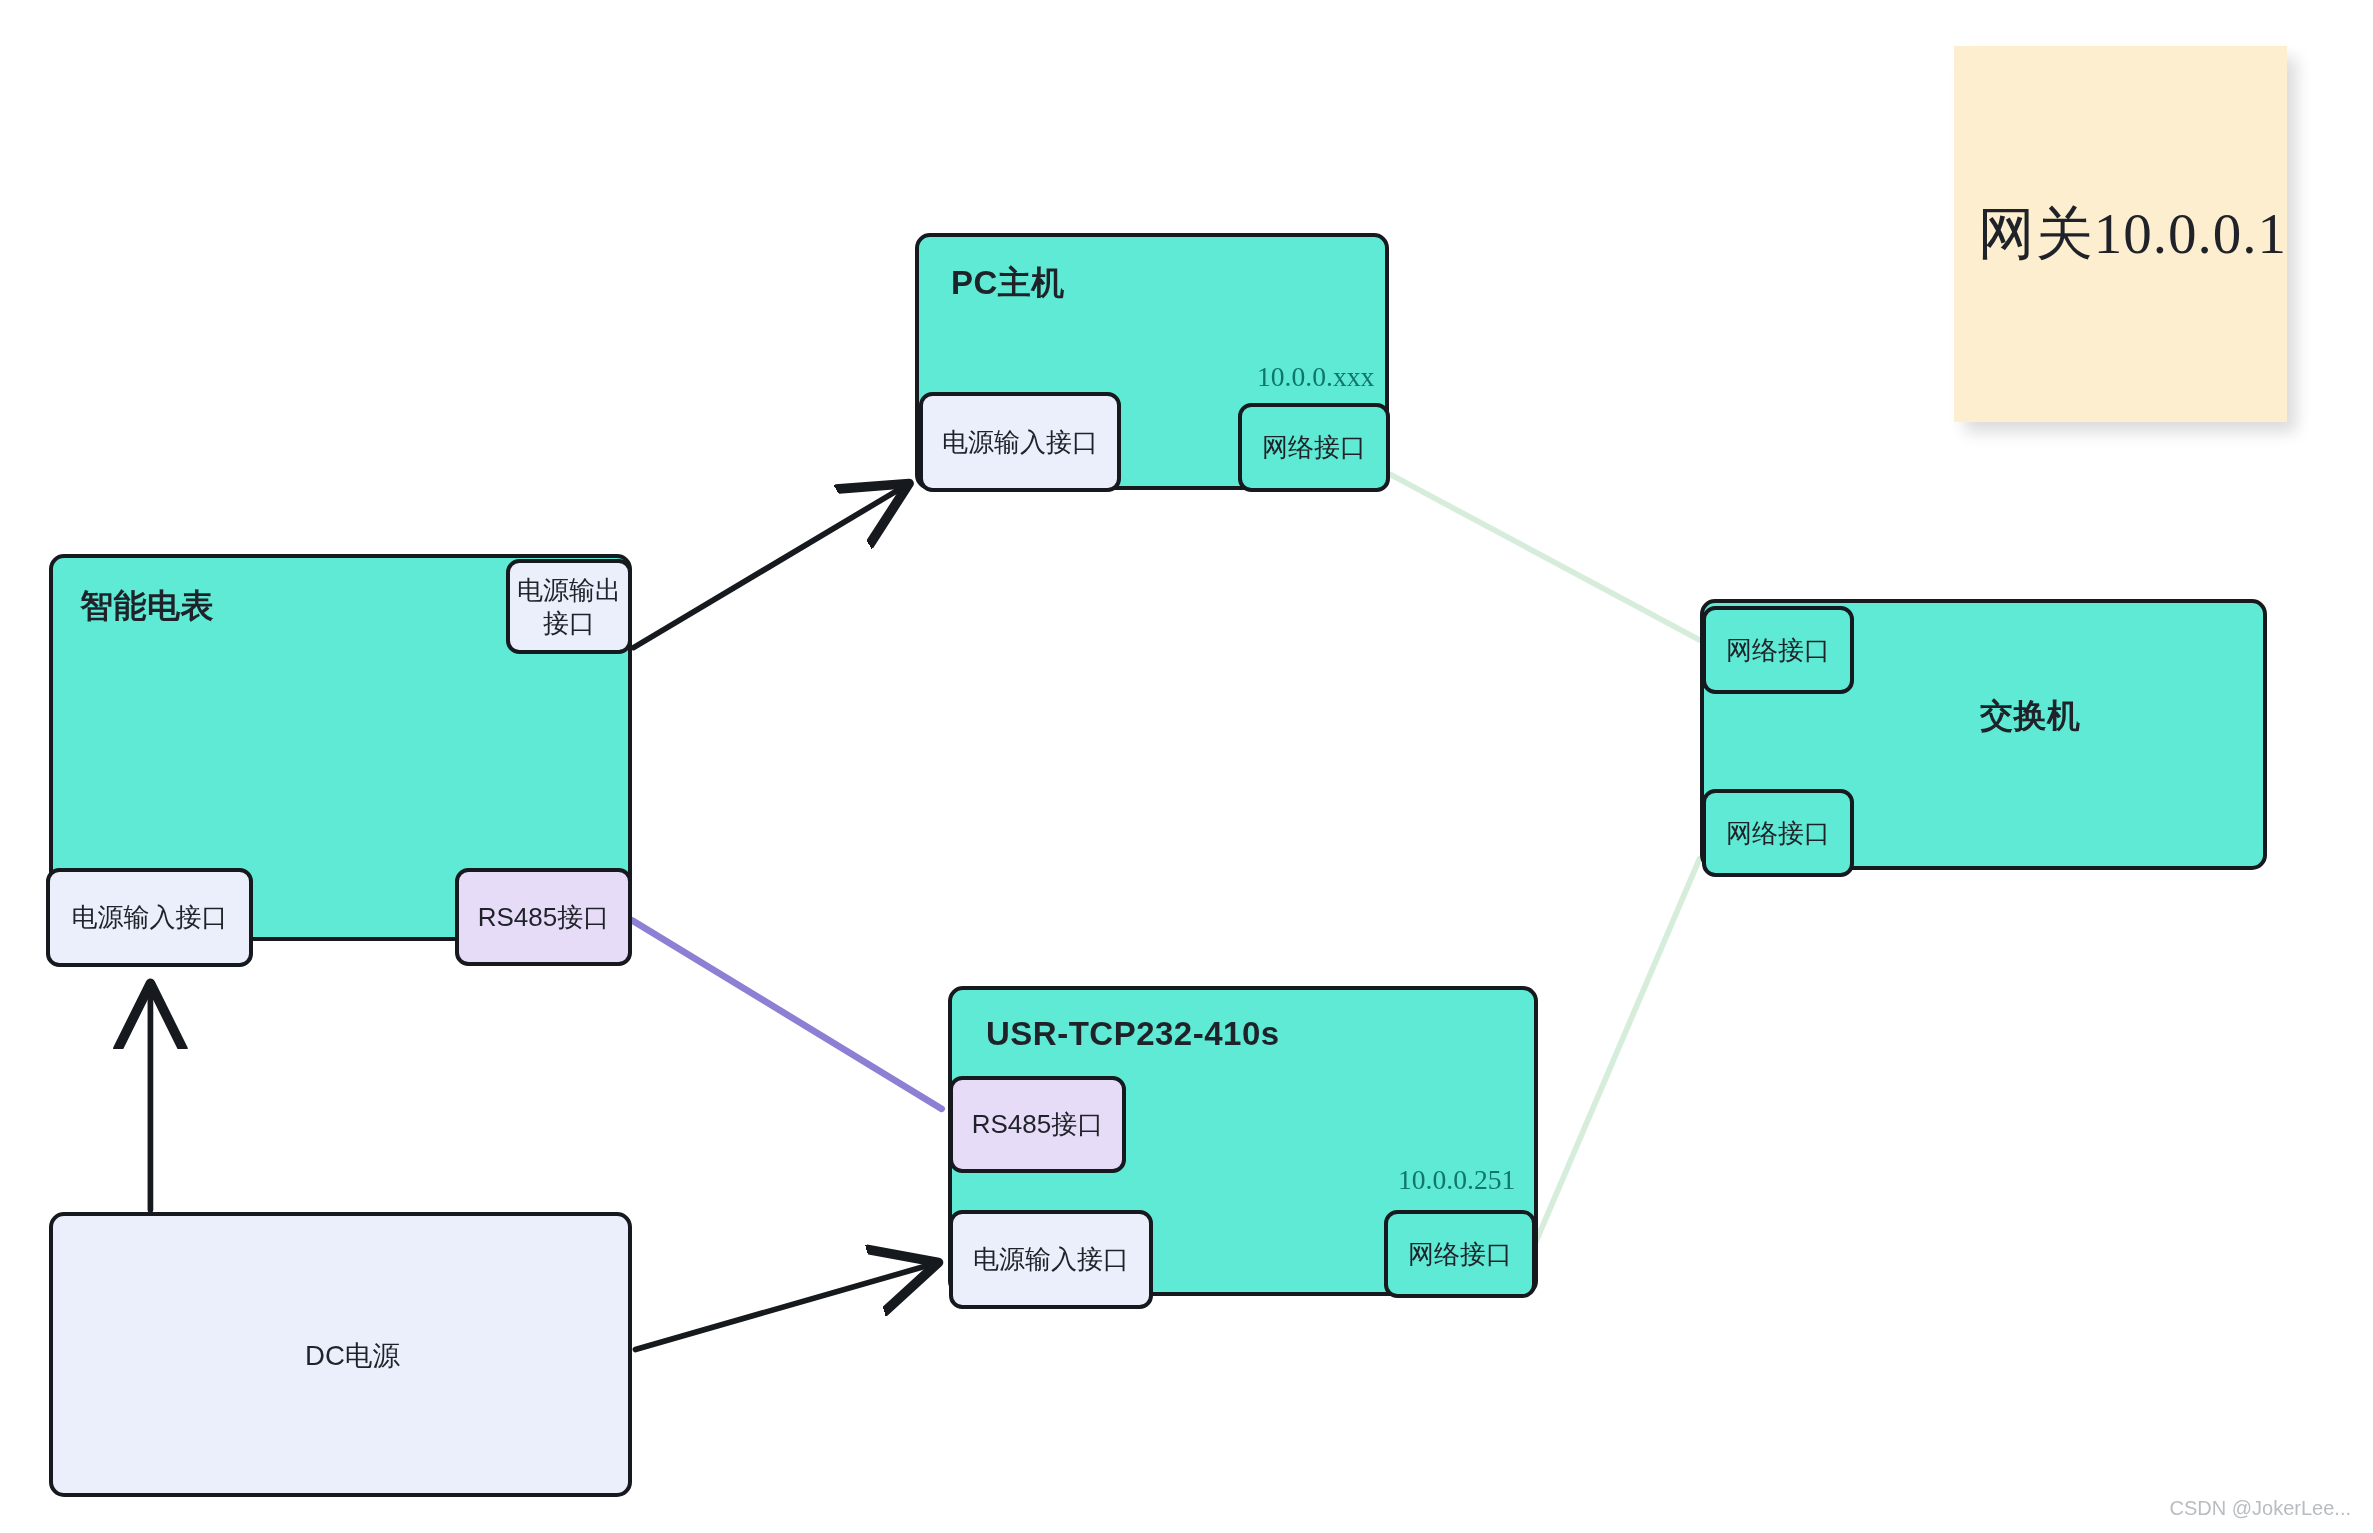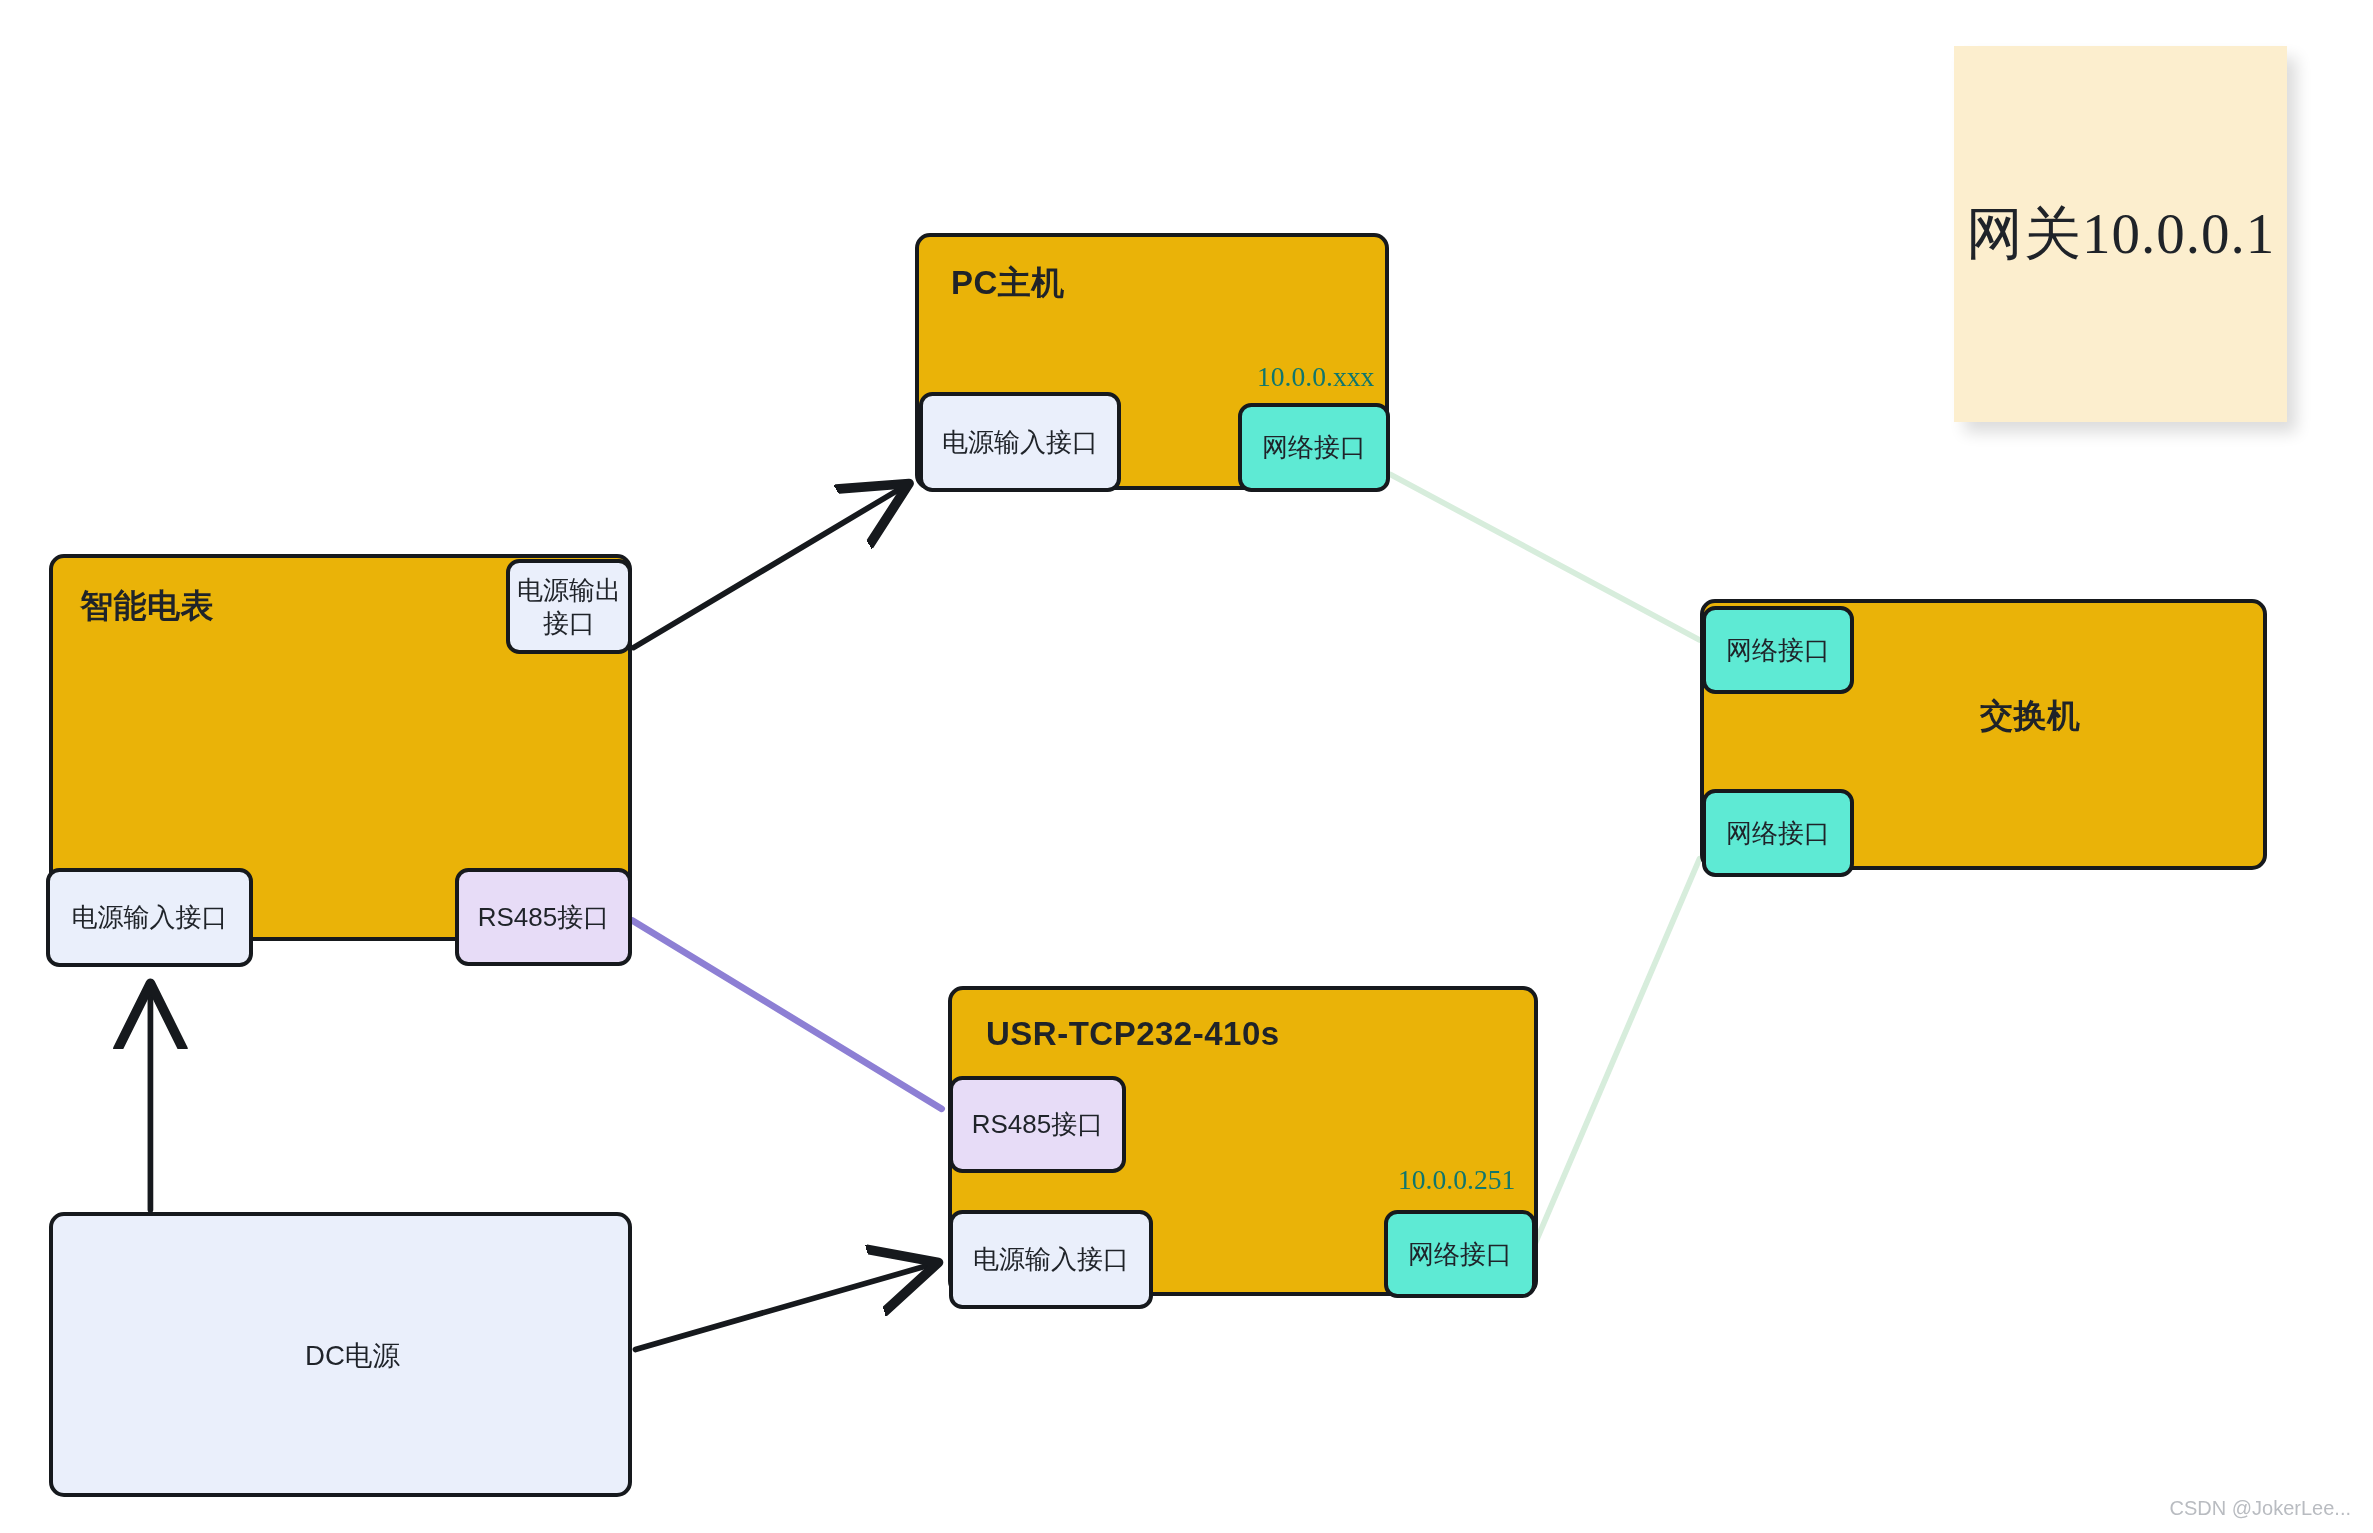--- a/index.html
+++ b/index.html
@@ -26,21 +26,21 @@
     height: 1533px;
     pointer-events: none;
   }
 
   
   .node {
     position: absolute;
     box-sizing: border-box;
     border: 4.8px solid #16191d;
     border-radius: 15px;
-    background: #eab308;
+    background: #5eead4;
   }
   .node-title {
     position: absolute;
     font-weight: bold;
     color: #1f2329;
     white-space: nowrap;
     letter-spacing: 0.5px;
   }
 
   
@@ -121,21 +121,21 @@
 
     <path d="M 668 1419 L 978 1330" fill="none" stroke="#16191d" stroke-width="6" stroke-linecap="round" marker-end="url(#arrowBlack)"></path>
 
     <path d="M 665 968 L 990 1166" fill="none" stroke="#8d7fd4" stroke-width="7" stroke-linecap="round"></path>
 
     <path d="M 1462 499 L 1787 673" fill="none" stroke="#d7eddc" stroke-width="6" stroke-linecap="round"></path>
 
     <path d="M 1613 1310 L 1787 903" fill="none" stroke="#d7eddc" stroke-width="6" stroke-linecap="round"></path>
   </svg>
 
-  <div class="sticky" style="left:1954px; top:46px; width:333px; height:376px;">
+  <div class="sticky" style="left:1954px; top:46px; width:333px; height:376px;justify-content:flex-end;">
     <span class="sticky-text">网关10.0.0.1</span>
   </div>
 
   <div class="node" style="left:915px; top:233px; width:474px; height:257px;">
     <span class="node-title" style="left:32px; top:24px; font-size:33px;">PC主机</span>
   </div>
   <div class="ip-label" style="left:1257px; top:361px;">10.0.0.xxx</div>
   <div class="port power" style="left:919px; top:392px; width:202px; height:100px;">电源输入接口</div>
   <div class="port net" style="left:1238px; top:403px; width:152px; height:89px;">网络接口</div>
 

